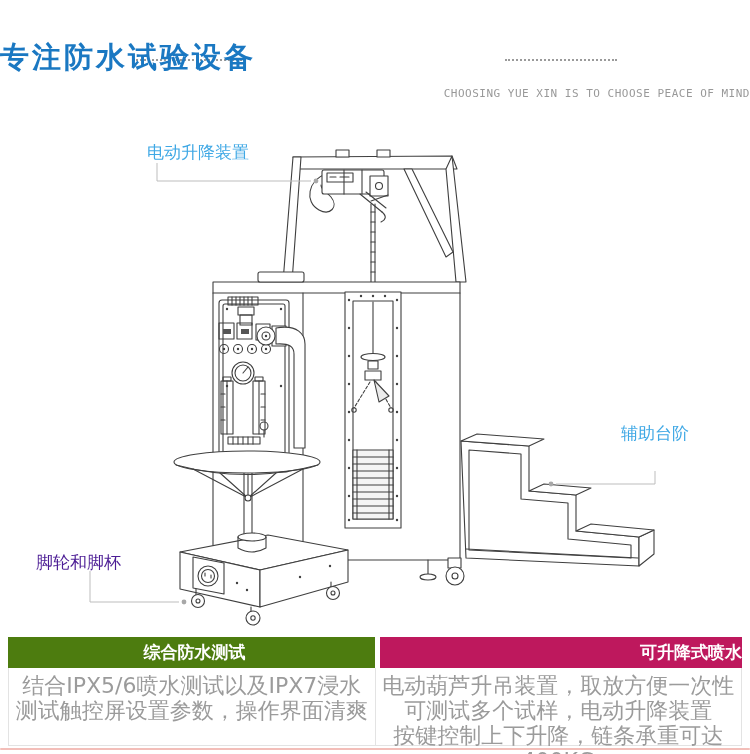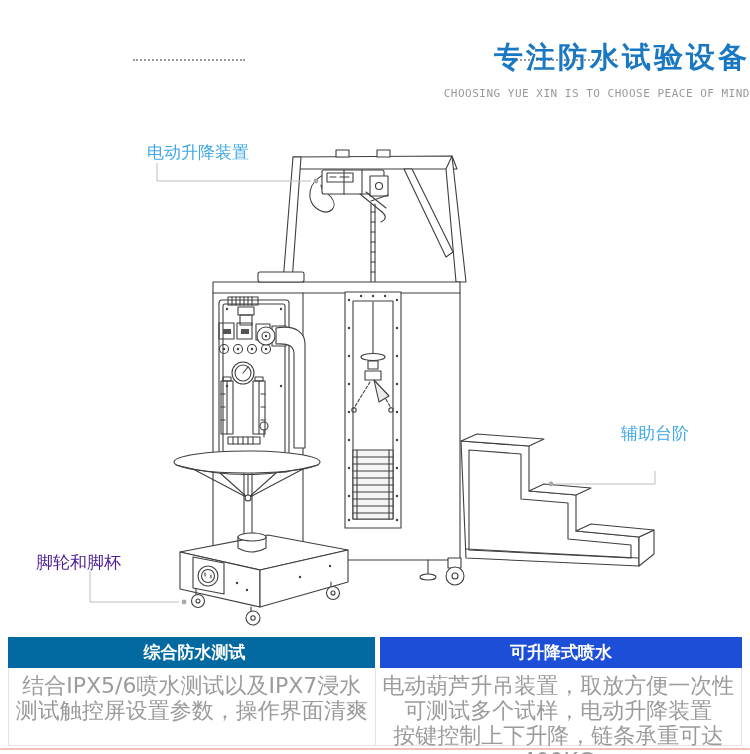--- a/index.html
+++ b/index.html
@@ -1,19 +1,19 @@
 <!DOCTYPE html>
 <html><head>
 <meta charset="utf-8">
 <style>
   html,body{margin:0;padding:0;background:#fff;}
   .page{position:relative;width:750px;height:754px;background:#fff;overflow:hidden;
         font-family:"DejaVu Sans","Liberation Sans",sans-serif;}
   
-  .title{position:absolute;left:0;top:38px;width:750px;text-align:right;
+  .title{position:absolute;left:0;top:38px;width:750px;text-align:left;
          font-size:29px;font-weight:bold;letter-spacing:3px;}
   .subtitle{position:absolute;left:0;top:87px;width:750px;text-align:right;
             font-size:11px;letter-spacing:.5px;color:#999;
             font-family:"DejaVu Sans Mono","Liberation Mono",monospace;}
   .dotted{position:absolute;top:59px;width:112px;height:0;border-top:2px dotted #9a9a9a;}
   .dotted.left{left:133px;}
   .dotted.right{left:505px;}
   
   .callout{position:absolute;font-size:17px;font-weight:500;line-height:25px;}
   .c1{left:103px;top:140px;}
@@ -266,22 +266,22 @@
     </g>
   </svg>
 
   <div class="callout c1" style="color: rgb(63, 168, 229); margin-left: 44px;">电动升降装置</div>
   <div class="callout c2" style="color: rgb(63, 168, 229);">
     <div>辅助台阶</div>
   </div>
   <div class="callout c3" style="color: #4c1d95;">脚轮和脚杯</div>
 
   <div class="theaders">
-    <div class="thead l" style="background: #0369a1; padding-left: 6px;">综合防水测试</div>
-    <div class="thead r" style="background: #1d4ed8;">可升降式喷水</div>
+    <div class="thead l" style="background: #4d7c0f; padding-left: 6px;">综合防水测试</div>
+    <div class="thead r" style="background: #be185d; text-align: right;">可升降式喷水</div>
   </div>
   <div class="tbody">
     <div class="tcol l">
       <div>结合IPX5/6喷水测试以及IPX7浸水</div>
       <div>测试触控屏设置参数，操作界面清爽</div>
     </div>
     <div class="tcol r">
       <div>电动葫芦升吊装置，取放方便一次性</div>
       <div>可测试多个试样，电动升降装置</div>
       <div>按键控制上下升降，链条承重可达400KG</div>

